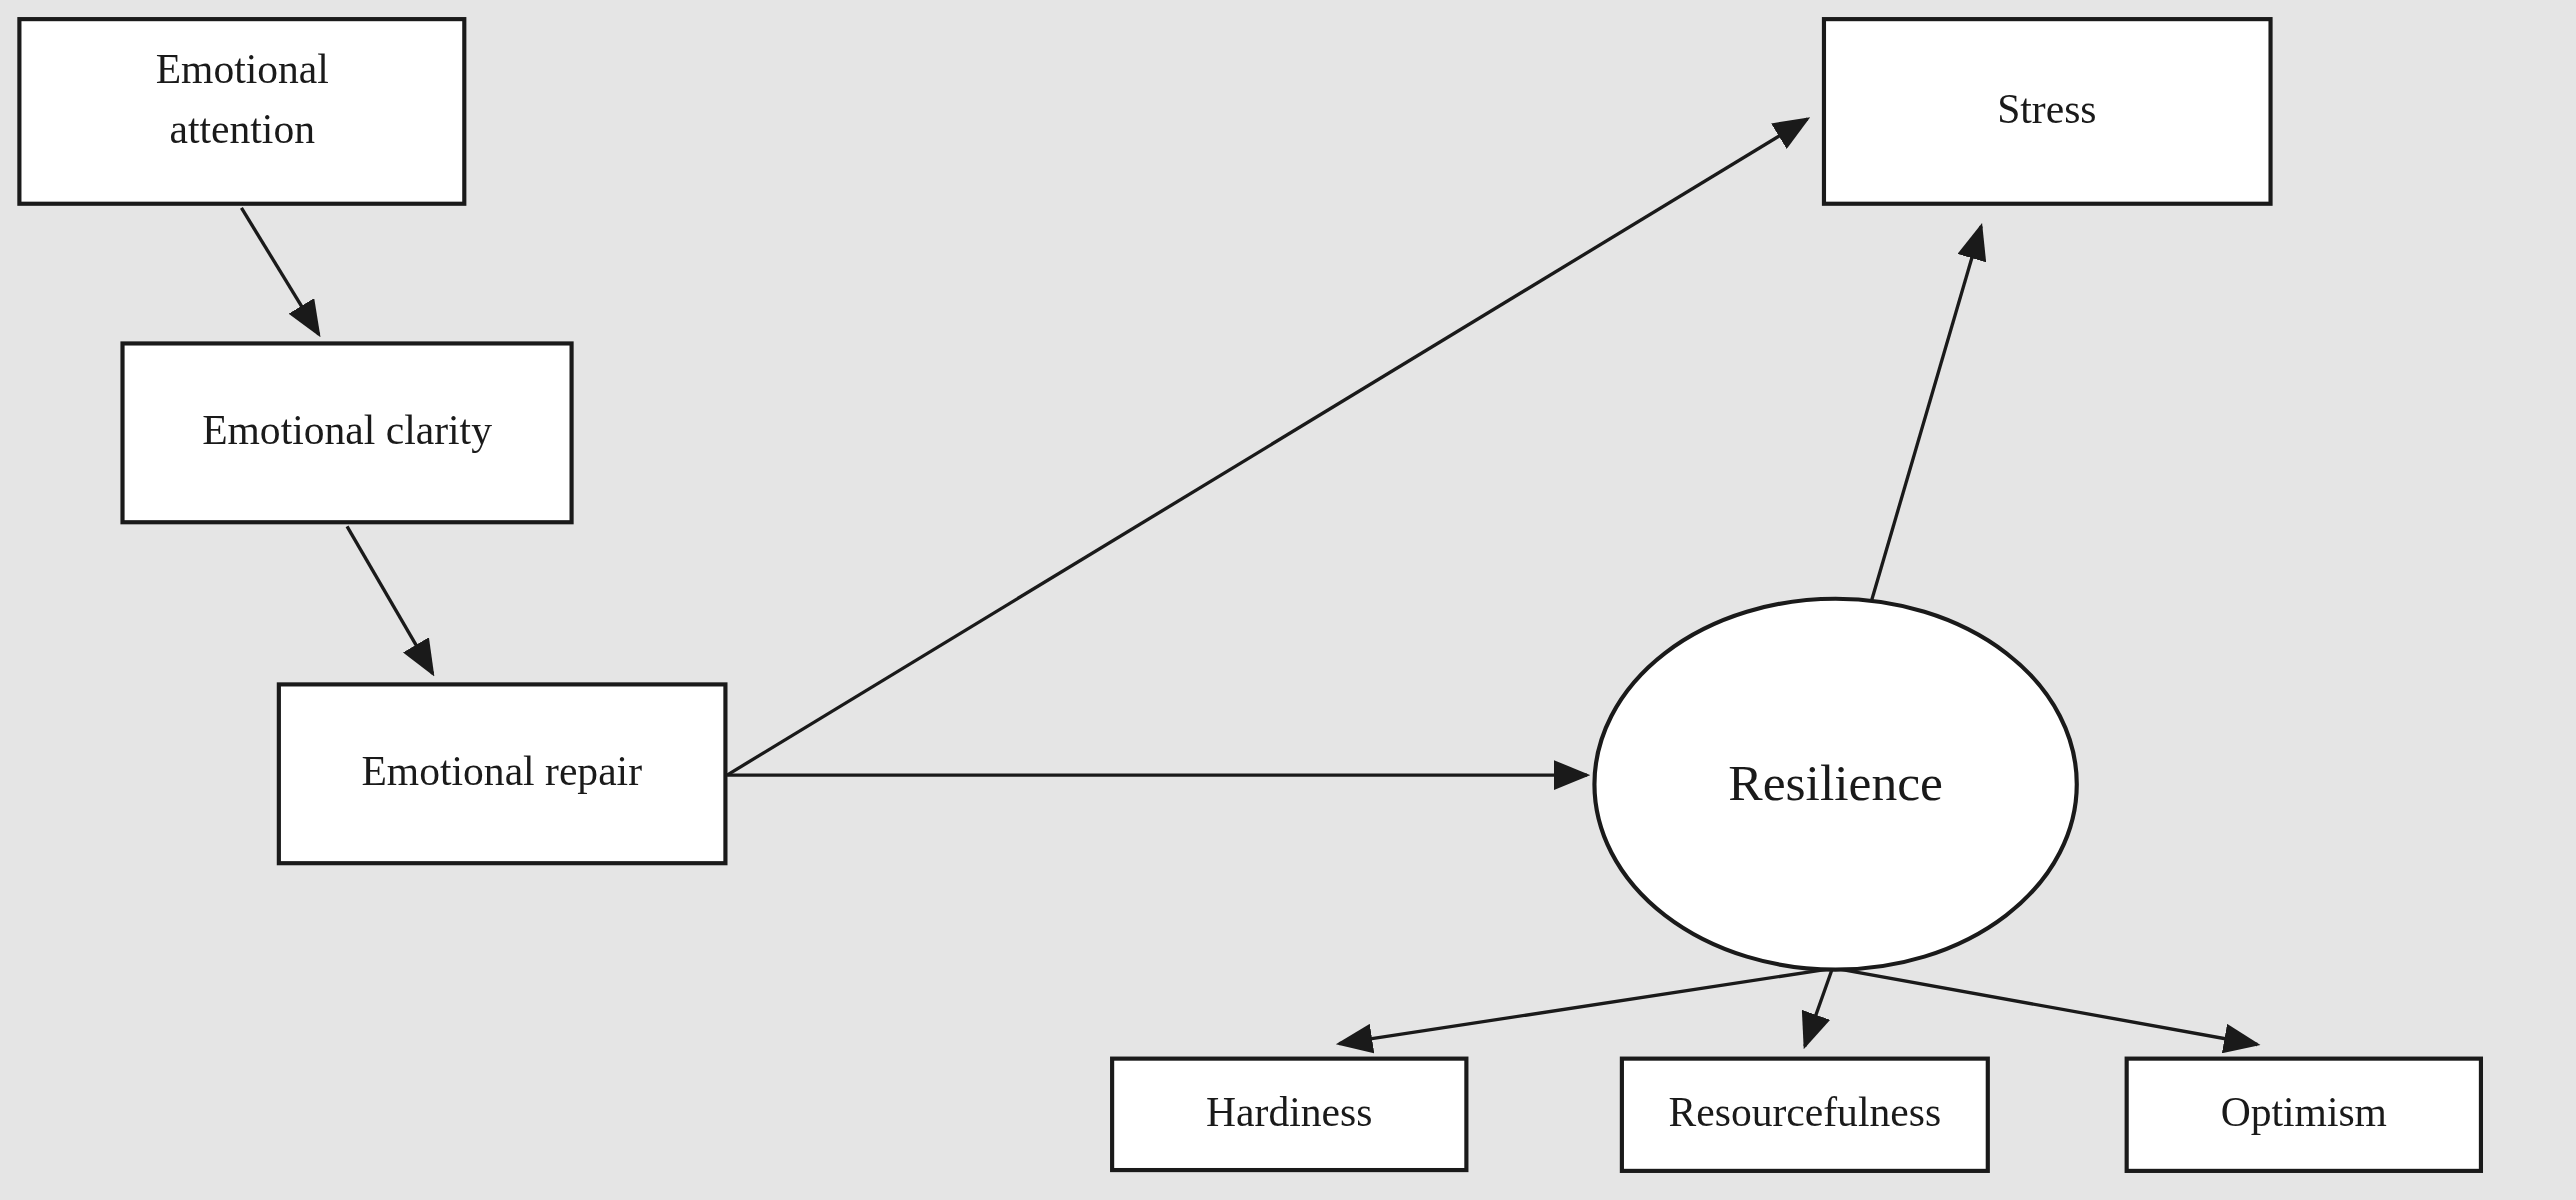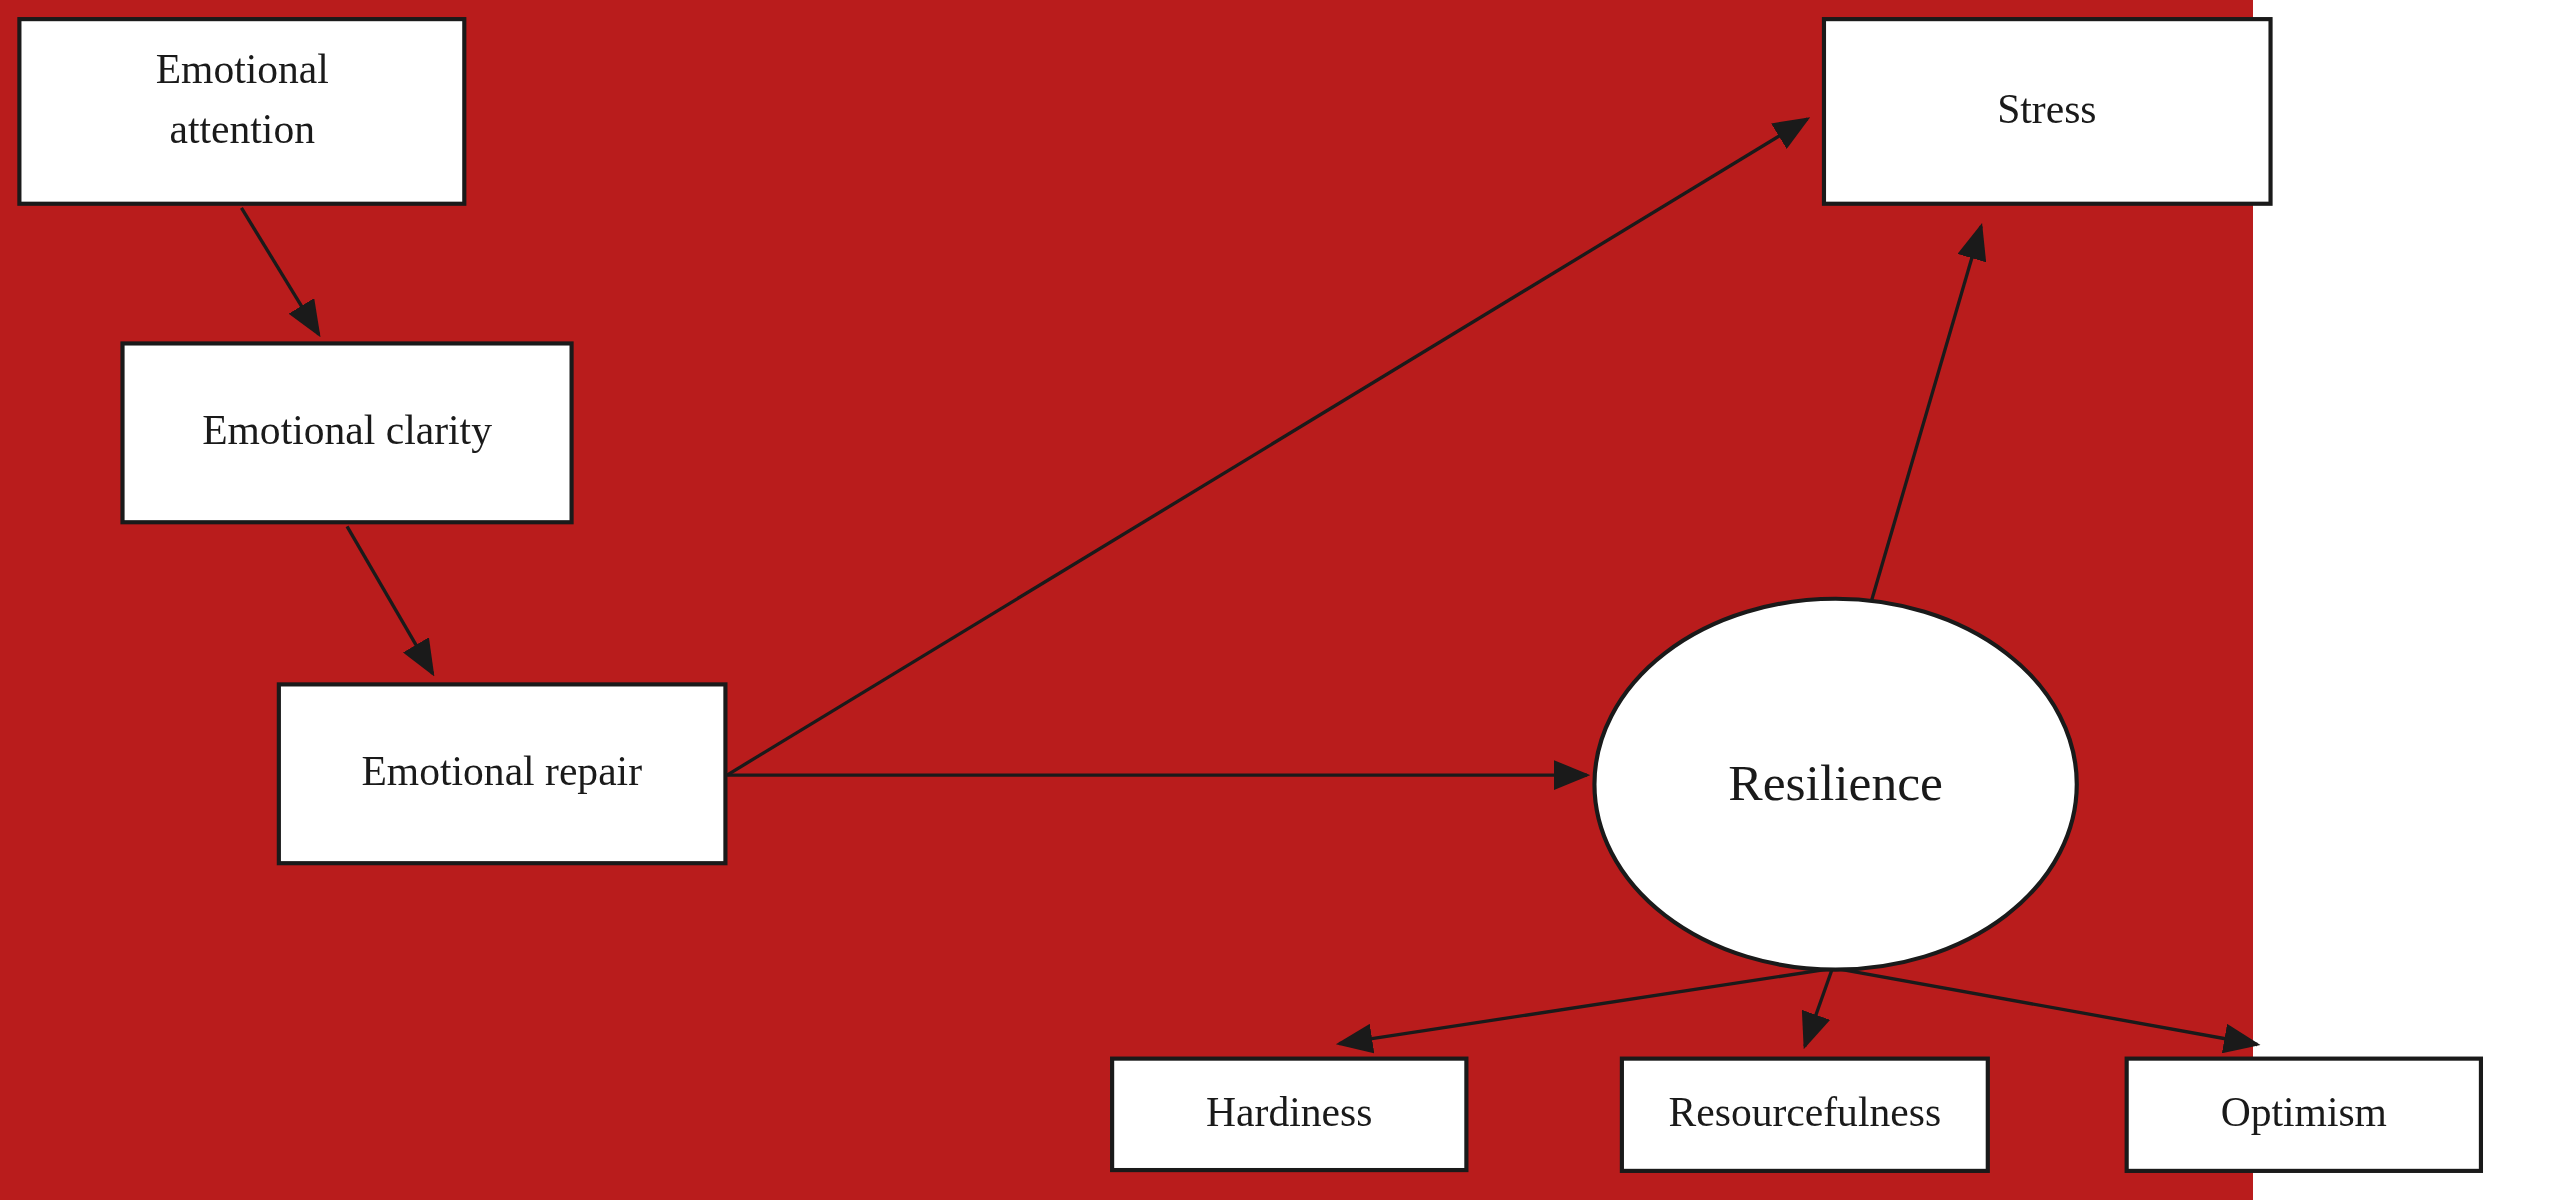--- a/index.html
+++ b/index.html
@@ -9,23 +9,23 @@
     background: #ffffff;
   }
   body {
     width: 2576px;
     height: 1200px;
     font-family: "Liberation Serif", "DejaVu Serif", serif;
     overflow: hidden;
   }
   #diagram-root {
     position: relative;
-    width: 2253px;
+    width: 2576px;
     height: 1200px;
-    background: #b91c1c;
+    background: #e5e5e5;
   }
   svg#diagram-canvas {
     position: absolute;
     top: 0;
     left: 0;
     width: 2576px;
     height: 1200px;
     display: block;
   }
   .node-box {

